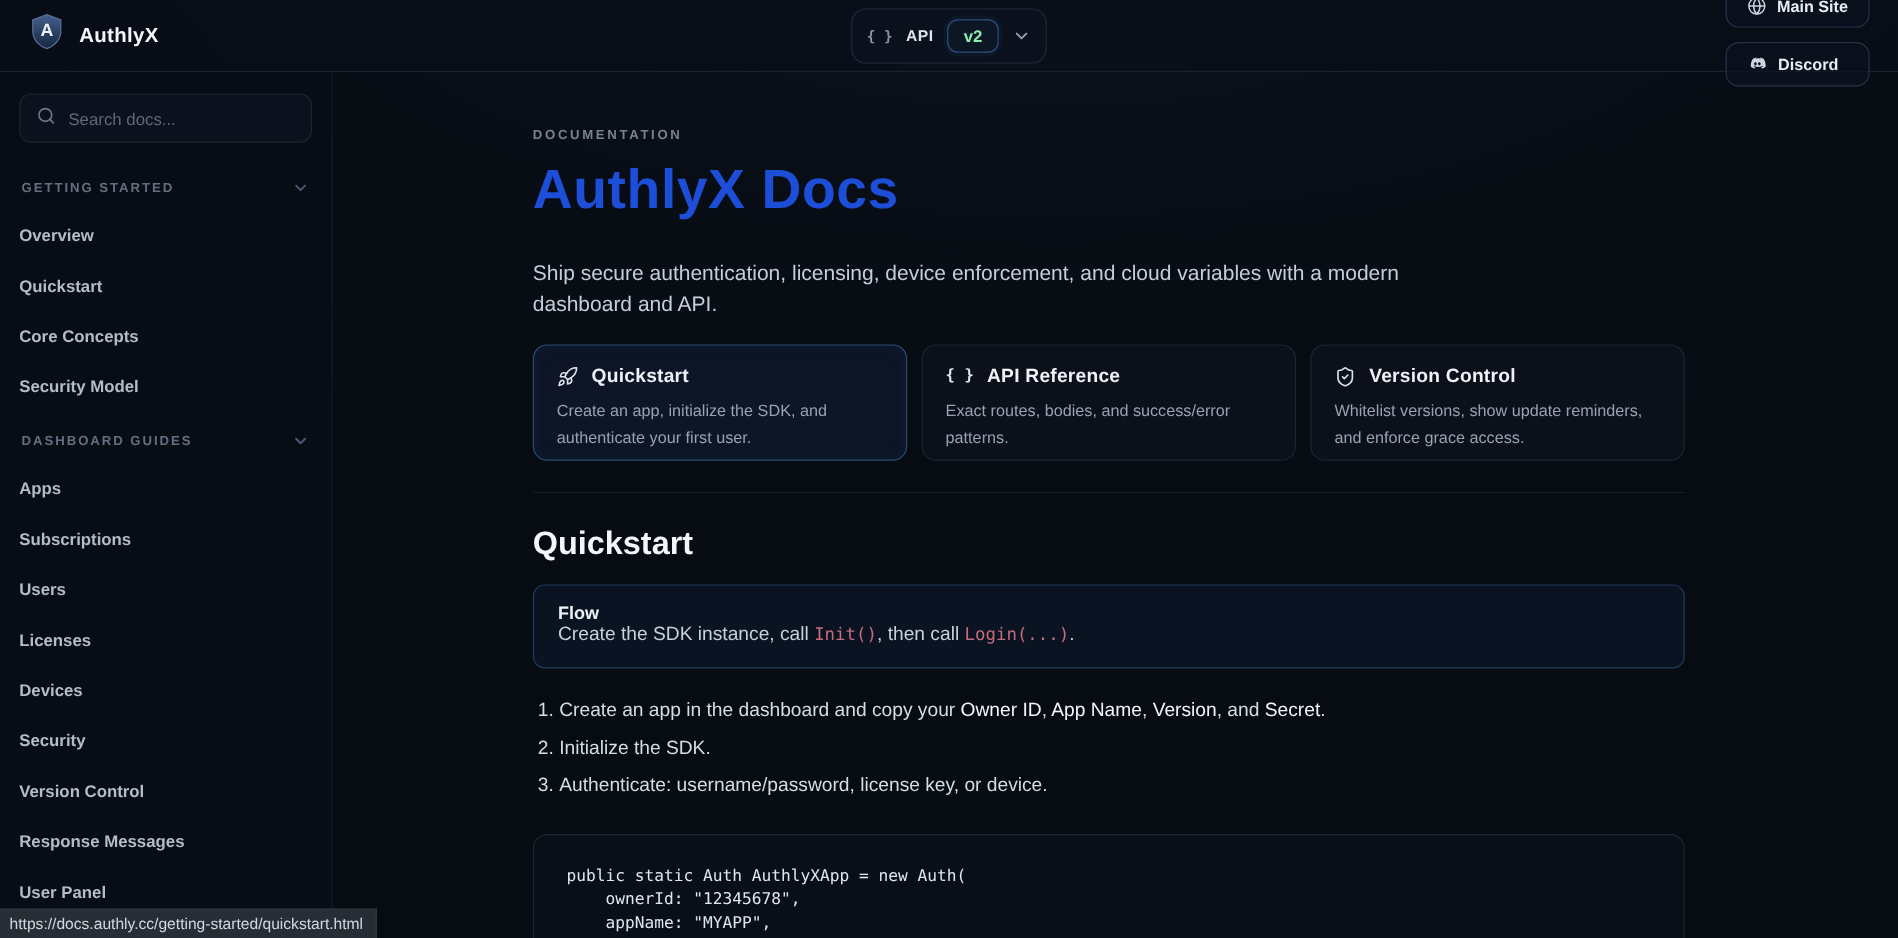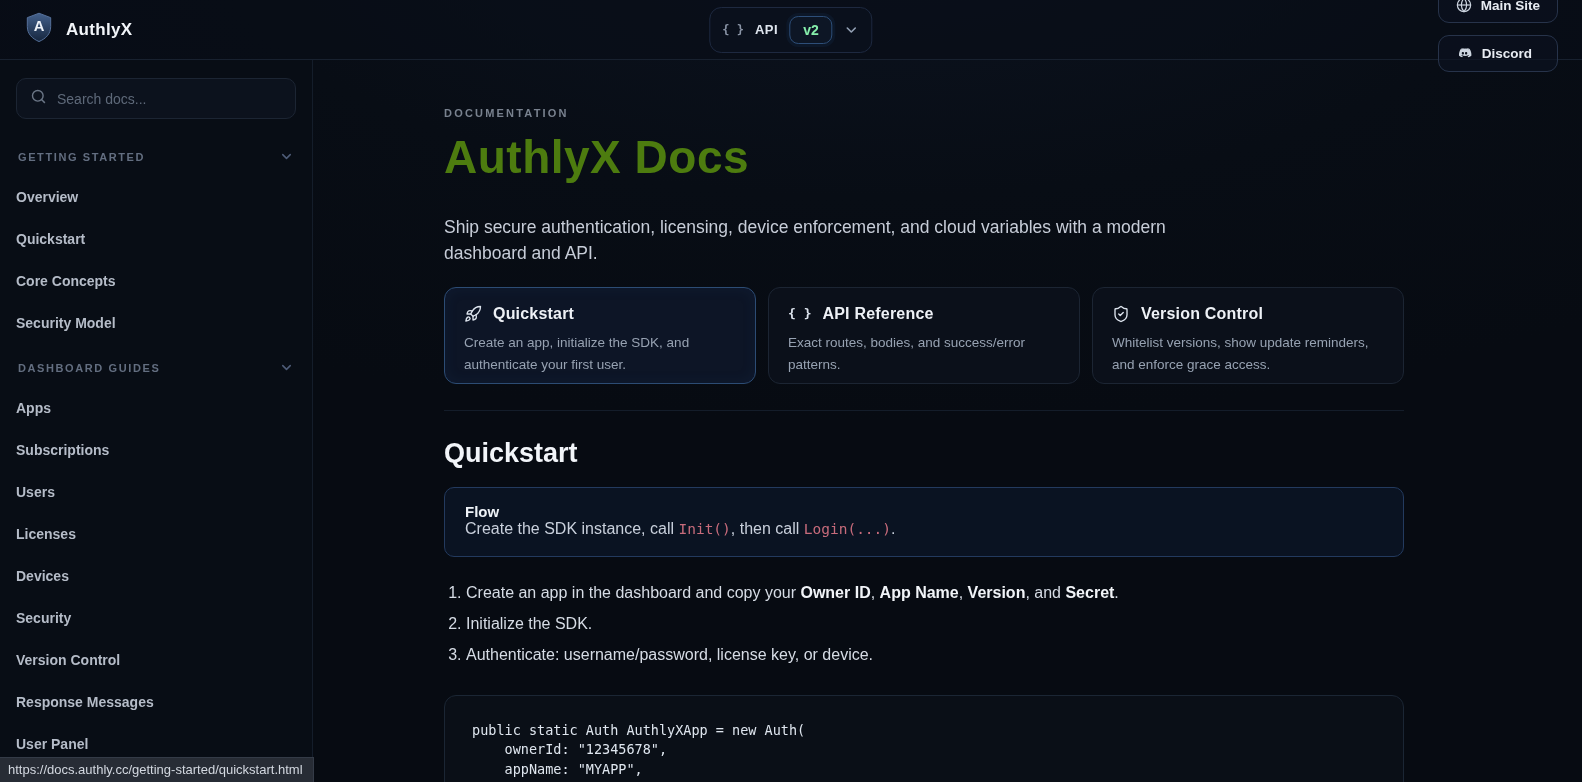--- a/index.html
+++ b/index.html
@@ -39,21 +39,21 @@
   .pill-btn {
     display: flex; align-items: center; gap: 9px;
     padding: 9px 17px; border: 1px solid #27334a; border-radius: 11px;
     background: rgba(13,19,32,.65); cursor: pointer;
     font-size: 13.5px; font-weight: 800; color: #e8ecf3;
   }
   .pill-btn .icon { color: #cdd5e0; display: flex; }
 
   
   .sidebar {
-    position: fixed; top: 60px; left: 0; bottom: 0; width: 313px;
+    position: fixed; top: 60px; left: 0; bottom: 0; width: 277px;
     border-right: 1px solid #141d2a; padding: 18px 16px; background: #080d15;
     z-index: 4;
   }
   .search-box {
     display: flex; align-items: center; gap: 10px; height: 41px;
     border: 1px solid #1c2533; border-radius: 10px; background: #0c121d;
     padding: 0 13px; cursor: text;
   }
   .search-box svg { color: #6b7686; flex: none; }
   .search-input {
@@ -70,21 +70,21 @@
   .nav-section-head .chev { color: #4e5c78; }
   .nav-list { list-style: none; margin: 24px 0 0 0; }
   .nav-list li { margin-bottom: 24px; }
   .nav-link { font-size: 14px; font-weight: 700; color: #b5bcc8; cursor: pointer; display: inline-block; }
 
   
   .main { position: fixed; top: 60px; left: 277px; right: 0; bottom: 0; overflow: hidden; }
   .content { width: 960px; margin: 47px 0 0 167px; }
 
   .eyebrow { font-size: 11px; font-weight: 800; letter-spacing: 2.2px; color: #79828f; }
-  .page-title { margin-top: 11px; font-size: 46px; font-weight: 800; color: #4d7c0f; letter-spacing: .5px; }
+  .page-title { margin-top: 11px; font-size: 46px; font-weight: 800; color: #1d4ed8; letter-spacing: .5px; }
   .page-subtitle { margin-top: 30px; font-size: 17.5px; line-height: 1.5; color: #c7cdd8; max-width: 740px; }
 
   .cards { display: grid; grid-template-columns: 1fr 1fr 1fr; gap: 12px; margin-top: 20px; }
   .card {
     border: 1px solid #1c2533; border-radius: 12px; background: #0b101a;
     padding: 17px 19px; cursor: pointer; height: 97px;
   }
   .card.active { border-color: #2c4c74; background: #0d1526; box-shadow: 0 0 14px rgba(30,70,130,.12) inset; }
   .card-head { display: flex; align-items: center; gap: 11px; }
   .card-head .icon { color: #dde4ee; display: flex; }
@@ -101,21 +101,21 @@
     background: #0a1322; padding: 15px 20px 18px 20px;
   }
   .callout-title { font-size: 15px; font-weight: 800; color: #eef2f7; }
   .callout-body { margin-top: 0; font-size: 16px; color: #c9d0dc; }
   .callout-body code, .inline-code {
     font-family: "DejaVu Sans Mono", monospace; font-size: 14.5px; color: #c76b7b;
   }
 
   .steps { margin: 24px 0 0 22px; font-size: 16px; color: #d6dce5; }
   .steps li { margin-bottom: 7px; line-height: 1.5; }
-  .steps strong { color: #f1f4f8; font-weight: 700; margin-top: 22px; }
+  .steps strong { color: #f1f4f8; font-weight: 400; margin-top: 22px; }
 
   .code-block {
     margin-top: 28px; border: 1px solid #1b2634; border-radius: 12px;
     background: #0a0f17; padding: 25px 27px;
     font-family: "DejaVu Sans Mono", monospace; font-size: 13.5px;
     color: #dfe6ef; line-height: 1.47;
   }
   .code-line { white-space: pre; }
 
   

